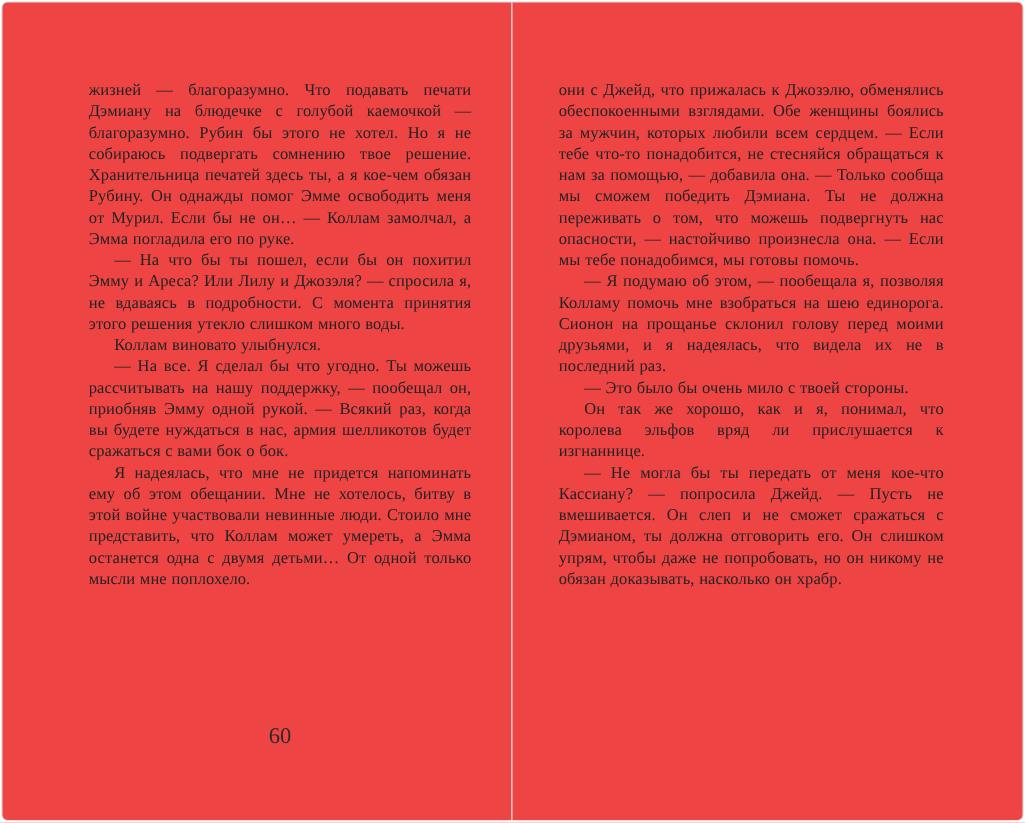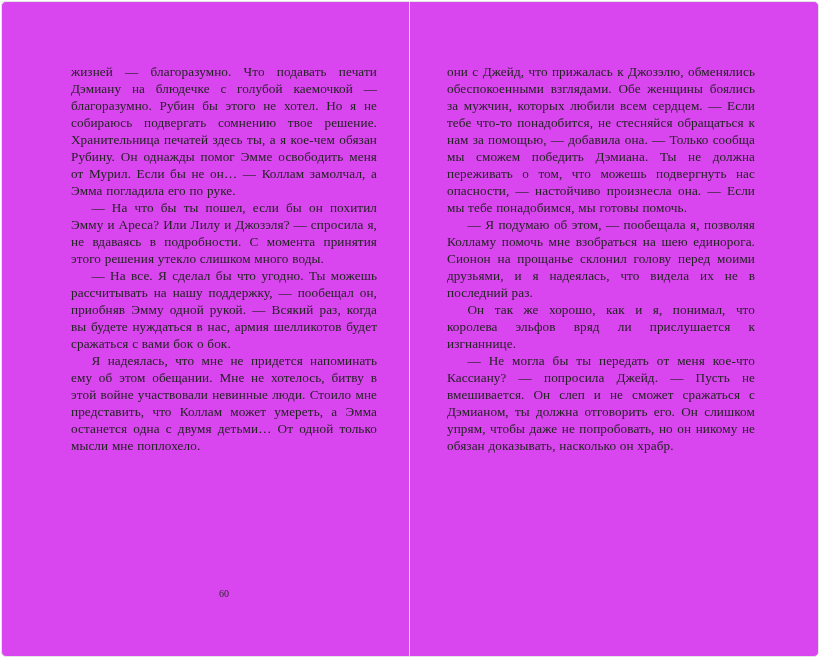--- a/index.html
+++ b/index.html
@@ -6,21 +6,21 @@
   html, body {
     width: 820px; height: 658px;
     background: #ffffff;
     font-family: "Liberation Serif", "DejaVu Serif", serif;
     overflow: hidden;
   }
   .spread {
     position: absolute;
     inset: 1px;
     width: 818px; height: 656px;
-    background: #d946ef;
+    background: #ef4444;
     border: 1px solid #e4e4e4;
     border-radius: 5px;
     display: flex;
   }
   .page {
     position: relative;
     width: 50%;
     height: 100%;
   }
   .page-left { border-right: 1px solid #e6e6e6; }
@@ -37,43 +37,45 @@
     text-align: justify;
     text-indent: 1.55em;
     letter-spacing: 0.1px;
     word-spacing: 0.3px;
   }
   .text-block .para:first-child { text-indent: 0; }
   .page-number {
     position: absolute;
     bottom: 57px;
     text-align: center;
-    font-size: 10px;
+    font-size: 18px;
     color: #2b2b2b;
   }
   .page-left .page-number { left: 69px; right: 32px; }
   .page-right .page-number { left: 37px; right: 63px; }
 </style>
 </head>
 <body>
 
 <div class="spread">
 
   <div class="page page-left">
     <div class="text-block">
         <p class="para">жизней — благоразумно. Что подавать печати Дэмиану на блюдечке с голубой каемочкой — благоразумно. Рубин бы этого не хотел. Но я не собираюсь подвергать сомнению твое решение. Хранительница печатей здесь ты, а я кое-чем обязан Рубину. Он однажды помог Эмме освободить меня от Мурил. Если бы не он… — Коллам замолчал, а Эмма погладила его по руке.</p>
         <p class="para">— На что бы ты пошел, если бы он похитил Эмму и Ареса? Или Лилу и Джозэля? — спросила я, не вдаваясь в подробности. С момента принятия этого решения утекло слишком много воды.</p>
+        <p class="para">Коллам виновато улыбнулся.</p>
         <p class="para">— На все. Я сделал бы что угодно. Ты можешь рассчитывать на нашу поддержку, — пообещал он, приобняв Эмму одной рукой. — Всякий раз, когда вы будете нуждаться в нас, армия шелликотов будет сражаться с вами бок о бок.</p>
         <p class="para">Я надеялась, что мне не придется напоминать ему об этом обещании. Мне не хотелось, битву в этой войне участвовали невинные люди. Стоило мне представить, что Коллам может умереть, а Эмма останется одна с двумя детьми… От одной только мысли мне поплохело.</p>
       </div>
     <div class="page-number">60</div>
   </div>
 
   <div class="page page-right">
     <div class="text-block">
         <p class="para">они с Джейд, что прижалась к Джозэлю, обменялись обеспокоенными взглядами. Обе женщины боялись за мужчин, которых любили всем сердцем. — Если тебе что-то понадобится, не стесняйся обращаться к нам за помощью, — добавила она. — Только сообща мы сможем победить Дэмиана. Ты не должна переживать о том, что можешь подвергнуть нас опасности, — настойчиво произнесла она. — Если мы тебе понадобимся, мы готовы помочь.</p>
         <p class="para">— Я подумаю об этом, — пообещала я, позволяя Колламу помочь мне взобраться на шею единорога. Сионон на прощанье склонил голову перед моими друзьями, и я надеялась, что видела их не в последний раз.</p>
+        <p class="para">— Это было бы очень мило с твоей стороны.</p>
         <p class="para">Он так же хорошо, как и я, понимал, что королева эльфов вряд ли прислушается к изгнаннице.</p>
         <p class="para">— Не могла бы ты передать от меня кое-что Кассиану? — попросила Джейд. — Пусть не вмешивается. Он слеп и не сможет сражаться с Дэмианом, ты должна отговорить его. Он слишком упрям, чтобы даже не попробовать, но он никому не обязан доказывать, насколько он храбр.</p>
       </div>
   </div>
 
 </div>
 
 </body></html>

